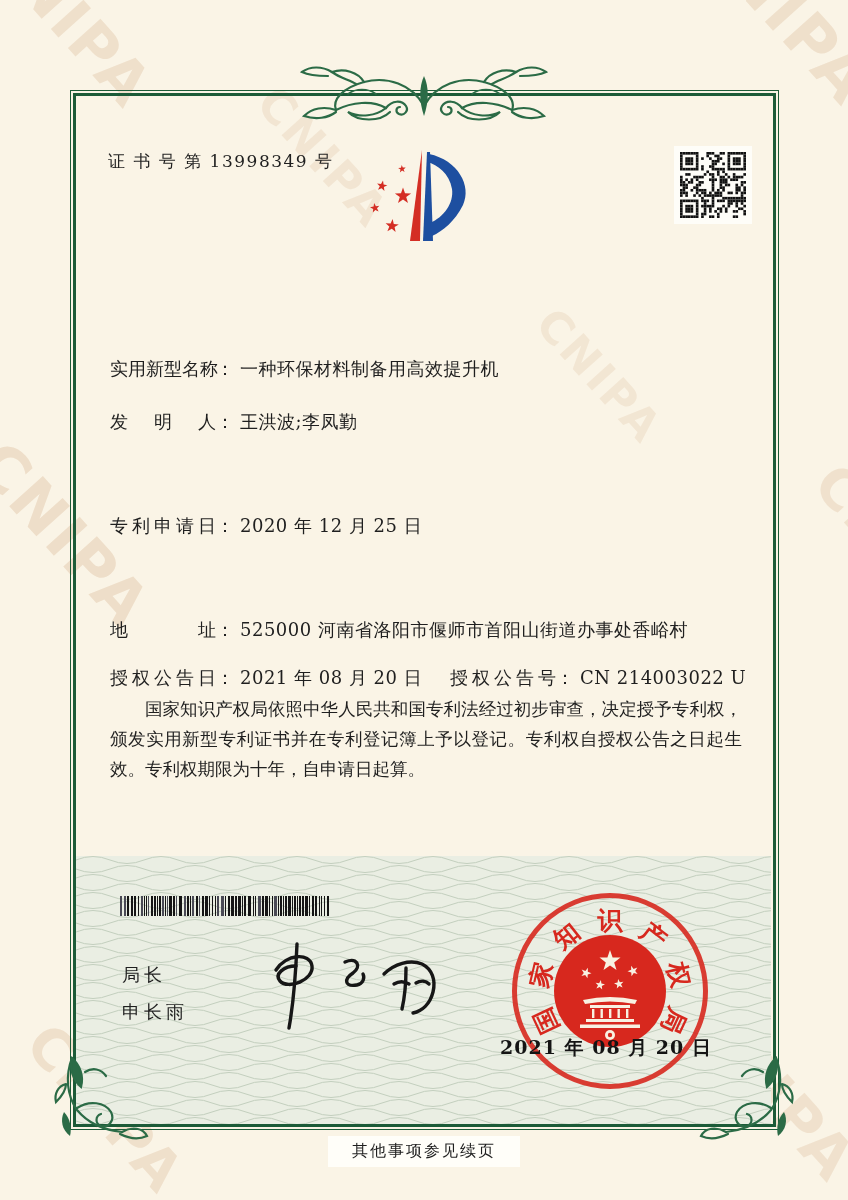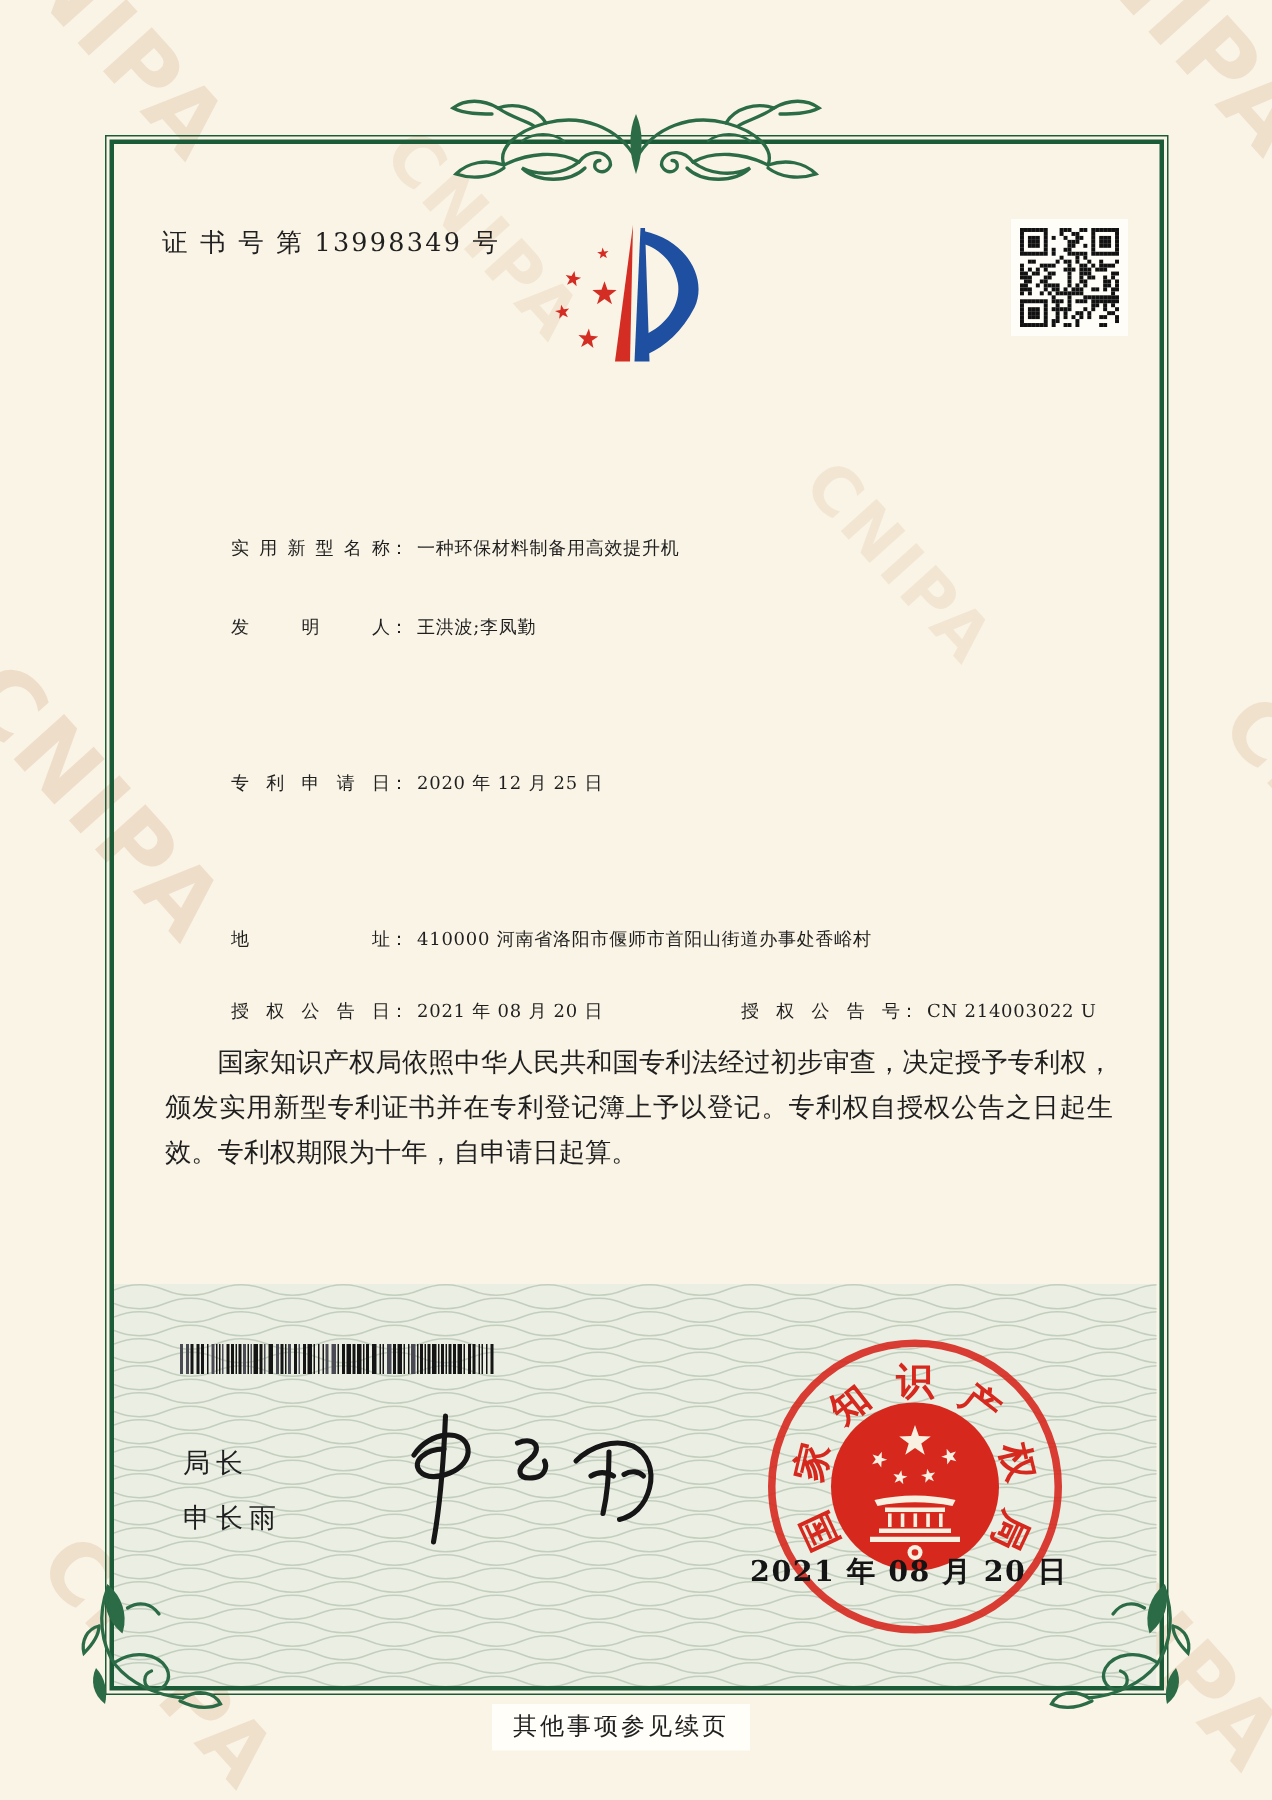--- a/index.html
+++ b/index.html
@@ -23,21 +23,21 @@
   .frame-inner{position:absolute;left:2px;top:2px;right:2px;bottom:2px;border:3.5px solid #1c5b38;}
   .orn{position:absolute;z-index:3;}
   
   .certno{position:absolute;left:108px;top:150px;font-size:17px;letter-spacing:1.5px;z-index:4;}
   .logo{position:absolute;left:366px;top:144px;z-index:4;}
   .qr{position:absolute;left:674px;top:146px;width:78px;height:78px;background:#fefdf8;z-index:4;
       display:flex;align-items:center;justify-content:center;}
   .title{position:absolute;left:0;top:251px;width:848px;text-align:center;
     font-size:40px;font-weight:bold;letter-spacing:9px;z-index:4;}
   
-  .frow{position:absolute;left:110px;font-size:12px;white-space:nowrap;z-index:4;margin-left:44px;}
+  .frow{position:absolute;left:110px;font-size:18px;white-space:nowrap;z-index:4;}
   .flabel{display:inline-block;width:106px;text-align:justify;text-align-last:justify;
     text-justify:inter-character;vertical-align:top;}
   .fvalue{margin-left:6px;letter-spacing:0.5px;}
   .grant2{position:absolute;left:340px;top:0;}
   
   .paras{position:absolute;left:110px;top:694px;width:632px;z-index:4;
     font-size:17.5px;line-height:30px;text-align:justify;}
   .paras p{margin:0;text-indent:2em;}
   
   .barcode{position:absolute;left:120px;top:896px;width:216px;height:20px;z-index:4;font-size:0;}
@@ -50,21 +50,21 @@
   .seal{position:absolute;left:512px;top:893px;width:196px;height:196px;z-index:5;}
   .seal-ring{position:absolute;left:0;top:0;right:0;bottom:0;border:5px solid rgba(215,40,30,.9);
     border-radius:50%;}
   .seal-emblem{position:absolute;left:34px;top:34px;}
   .seal-char{position:absolute;left:50%;top:50%;width:30px;height:30px;margin:-15px 0 0 -15px;
     text-align:center;line-height:30px;font-size:25px;font-weight:bold;color:#d7281e;}
   .seal-date{position:absolute;left:496px;top:1035px;width:220px;text-align:center;
     font-size:19px;font-weight:bold;color:#141414;z-index:6;letter-spacing:1px;}
   .page-num{position:absolute;left:0;top:1094px;width:812px;text-align:center;font-size:15px;
     letter-spacing:2px;z-index:4;}
-  .note-box{position:absolute;left:328px;top:1136px;background:#fffef9;padding:5px 14px;
+  .note-box{position:absolute;left:328px;top:1136px;background:#fffef9;padding:5px 24px;
     font-size:16px;letter-spacing:2px;white-space:nowrap;z-index:4;}
 </style>
 </head>
 <body>
 
 <div class="layer">
 
   <div id="wm-layer">
       <div class="wm" style="left: -40px; top: -18px; font-size: 60px; opacity: 0.55;">CNIPA</div>
       <div class="wm" style="left: 238px; top: 130px; font-size: 46px; opacity: 0.4;">CNIPA</div>
@@ -471,21 +471,21 @@
   <div class="frow" style="top:357px">
     <span class="flabel">实用新型名称</span><span>：</span><span class="fvalue">一种环保材料制备用高效提升机</span>
   </div>
   <div class="frow" style="top:410px">
     <span class="flabel">发明人</span><span>：</span><span class="fvalue">王洪波;李凤勤</span>
   </div>
   <div class="frow" style="top:514px">
     <span class="flabel">专利申请日</span><span>：</span><span class="fvalue">2020 年 12 月 25 日</span>
   </div>
   <div class="frow" style="top:618px">
-    <span class="flabel">地址</span><span>：</span><span class="fvalue">410000  河南省洛阳市偃师市首阳山街道办事处香峪村</span>
+    <span class="flabel">地址</span><span>：</span><span class="fvalue">525000  河南省洛阳市偃师市首阳山街道办事处香峪村</span>
   </div>
   <div class="frow" style="top:666px">
     <span class="flabel">授权公告日</span><span>：</span><span class="fvalue">2021 年 08 月 20 日</span>
     <span class="grant2">
       <span class="flabel">授权公告号</span><span>：</span><span class="fvalue">CN 214003022 U</span>
     </span>
   </div>
 
   <div class="paras">
     <p>国家知识产权局依照中华人民共和国专利法经过初步审查，决定授予专利权，颁发实用新型专利证书并在专利登记簿上予以登记。专利权自授权公告之日起生效。专利权期限为十年，自申请日起算。</p>

